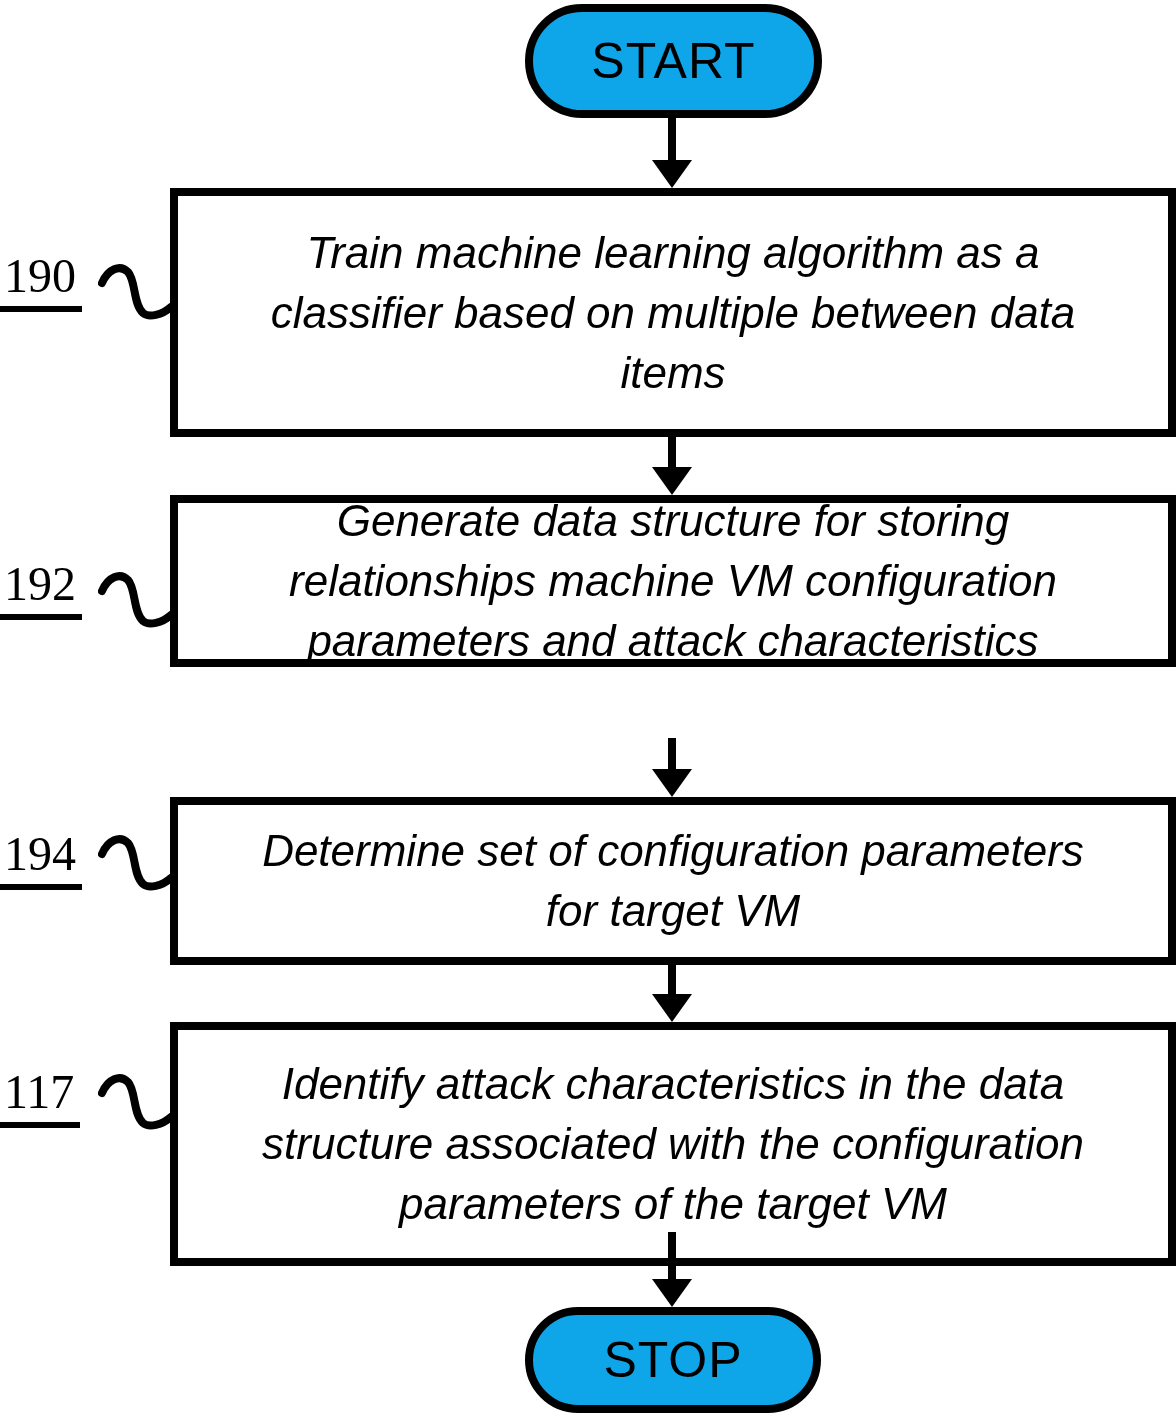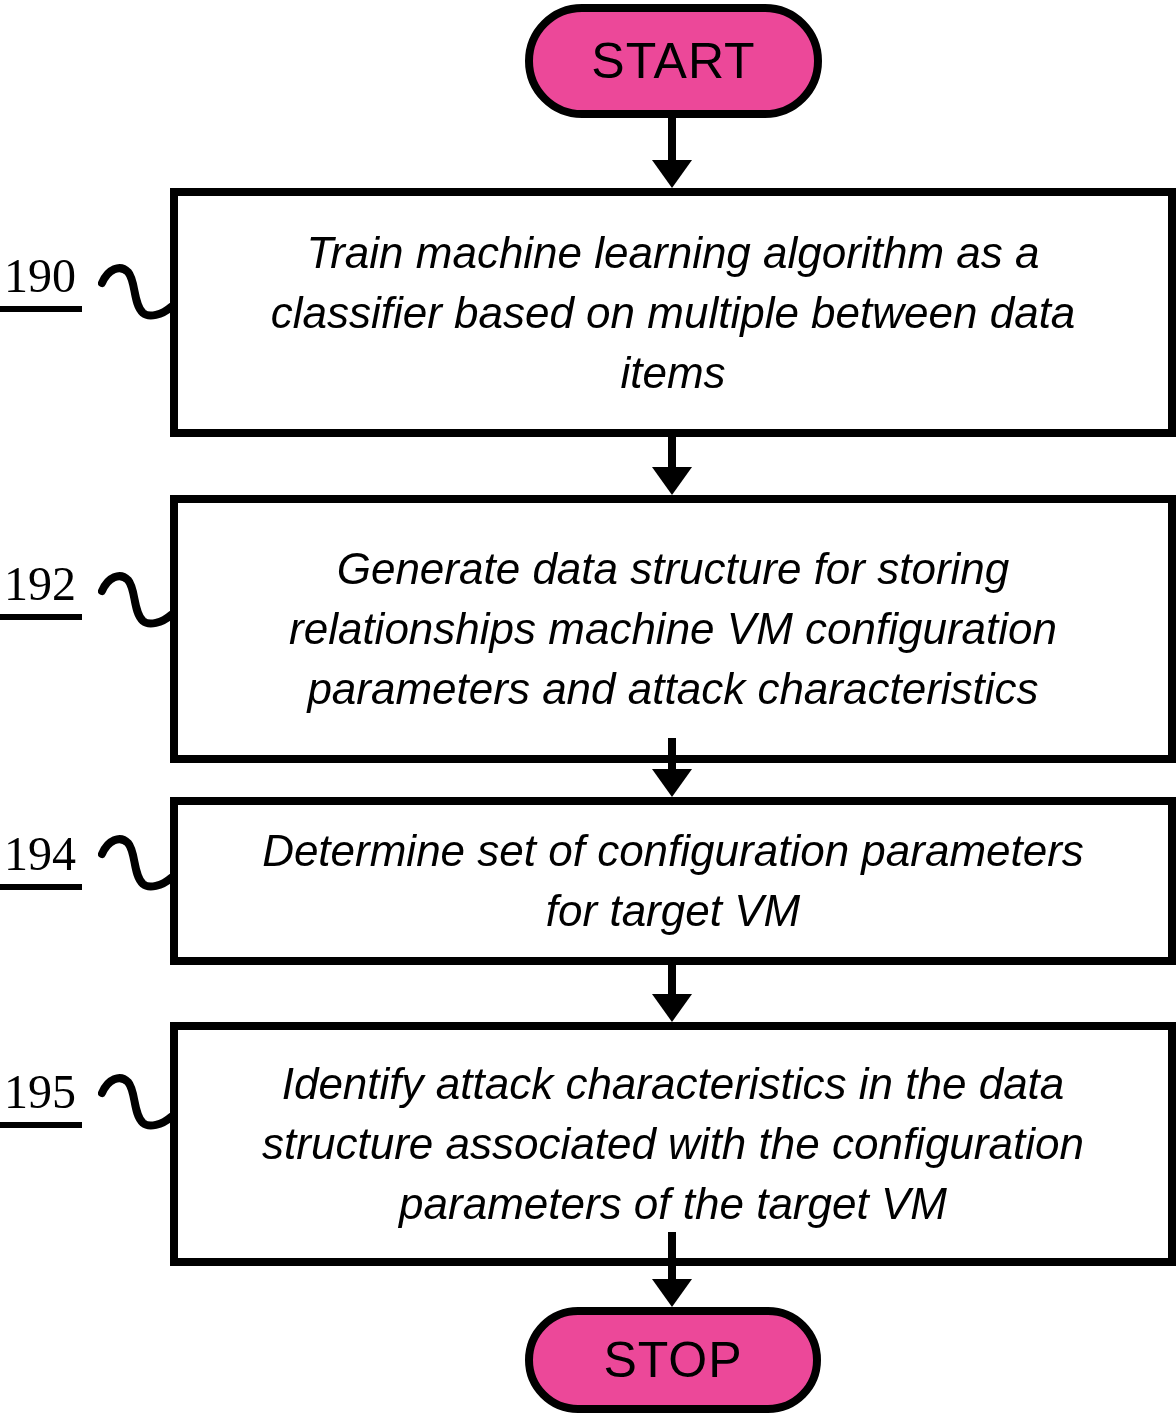--- a/index.html
+++ b/index.html
@@ -16,21 +16,21 @@
     color: #000000;
     overflow: hidden;
   }
 
   
   .terminal {
     position: absolute;
     box-sizing: border-box;
     border: 8px solid #000000;
     border-radius: 60px;
-    background: #ec4899;
+    background: #0ea5e9;
     display: flex;
     align-items: center;
     justify-content: center;
     font-size: 50px;
     letter-spacing: 1px;
   }
   .terminal.start { left: 525px; top: 4px;    width: 297px; height: 114px; }
   .terminal.stop  { left: 525px; top: 1307px; width: 296px; height: 106px; }
 
   
@@ -109,21 +109,21 @@
       <span class="line">classifier based on multiple between data</span>
       <span class="line">items</span>
     </div>
   </div>
 
   <div class="arrow" style="top:437px;height:58px">
     <div class="arrow-shaft"></div>
     <div class="arrow-head"></div>
   </div>
 
-  <div class="process-box" style="top:495px;height:268px">
+  <div class="process-box" style="top:495px;height:172px">
     <div class="box-text">
       <span class="line">Generate data structure for storing</span>
       <span class="line">relationships machine VM configuration</span>
       <span class="line">parameters and attack characteristics</span>
     </div>
   </div>
 
   <div class="arrow" style="top:738px;height:59px">
     <div class="arrow-shaft"></div>
     <div class="arrow-head"></div>
@@ -161,21 +161,21 @@
   <div class="ref-label" style="top:252px">
     <span>190</span>
   </div>
   <div class="ref-label" style="top:560px">
     <span>192</span>
   </div>
   <div class="ref-label" style="top:830px">
     <span>194</span>
   </div>
   <div class="ref-label" style="top:1068px">
-    <span>195</span>
+    <span>117</span>
   </div>
 
   <svg class="squiggle" style="top:263px" width="76" height="58" viewBox="0 0 76 58">
     <path d="M4 20 C10 6,22 1,30 9 C38 18,35 41,45 50 C51 55,64 52,73 44" fill="none" stroke="#000000" stroke-width="8" stroke-linecap="round"></path>
   </svg>
   <svg class="squiggle" style="top:571px" width="76" height="58" viewBox="0 0 76 58">
     <path d="M4 20 C10 6,22 1,30 9 C38 18,35 41,45 50 C51 55,64 52,73 44" fill="none" stroke="#000000" stroke-width="8" stroke-linecap="round"></path>
   </svg>
   <svg class="squiggle" style="top:834px" width="76" height="58" viewBox="0 0 76 58">
     <path d="M4 20 C10 6,22 1,30 9 C38 18,35 41,45 50 C51 55,64 52,73 44" fill="none" stroke="#000000" stroke-width="8" stroke-linecap="round"></path>

